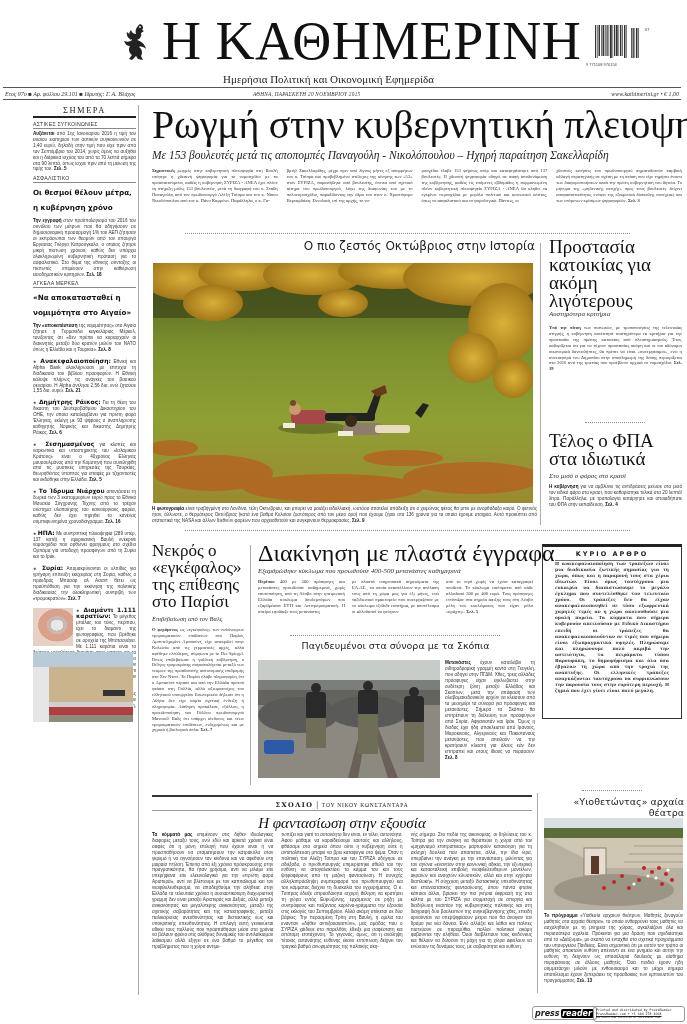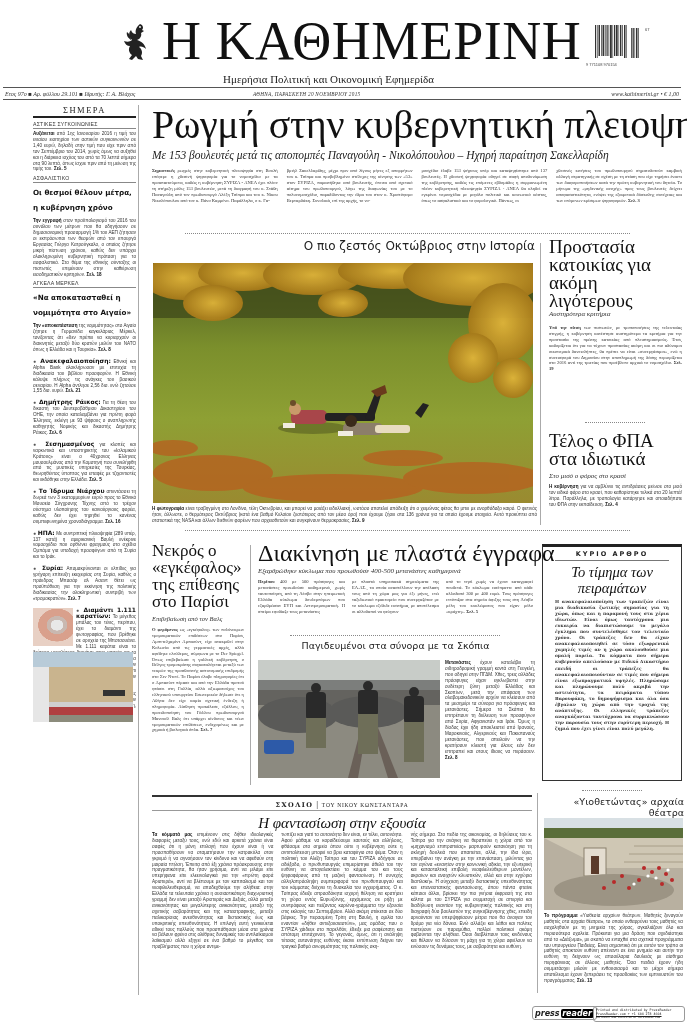--- a/index.html
+++ b/index.html
@@ -63,21 +63,21 @@
   #traf-head { left: 258px; top: 540px; width: 280px; font-family: "Liberation Serif", serif; font-size: 24px; line-height: 26px; color: #111; white-space: nowrap; }
   #traf-deck { left: 258px; top: 567px; font-family: "Liberation Serif", serif; font-style: italic; font-size: 7px; color: #333; }
   #traf-body { left: 258px; top: 579px; width: 275px; display: grid; grid-template-columns: repeat(3, 1fr); column-gap: 7px; }
 
   
   #skop-head { left: 258px; top: 640px; width: 275px; text-align: center; font-family: "DejaVu Sans", sans-serif; font-size: 9.5px; color: #222; }
   #skop-photo { left: 258px; top: 660px; width: 182px; height: 118px; overflow: hidden; }
   #skop-body { left: 445px; top: 660px; width: 90px; }
 
   
-  #editorial { left: 542px; top: 544px; width: 140px; height: 237px; border: 1px solid #333; border-top: 3px solid #222; padding: 3px 12px; }
+  #editorial { left: 542px; top: 544px; width: 140px; height: 175px; border: 1px solid #333; border-top: 3px solid #222; padding: 3px 12px; }
   #ed-kicker { text-align: center; font-family: "DejaVu Sans", sans-serif; font-weight: bold; font-size: 6.5px; letter-spacing: 2px; color: #222; border-bottom: 0.6px solid #777; padding-bottom: 2px; }
   #ed-head { text-align: center; font-family: "Liberation Serif", serif; font-style: italic; font-size: 14.5px; line-height: 16px; color: #111; margin: 3px 0 3px 0; }
   #ed-body { font-family: "DejaVu Serif", serif; font-weight: bold; font-size: 4.3px; line-height: 6.05px; color: #333; text-align: justify; }
 
   
   #comment-rule-top { left: 152px; top: 795px; width: 380px; height: 1.5px; background: #333; }
   #comment-kicker { left: 152px; top: 799px; width: 380px; text-align: center; font-family: "Liberation Serif", serif; font-size: 7px; letter-spacing: 1px; color: #222; }
   #comment-kicker b { font-family: "DejaVu Serif", serif; font-size: 6.5px; letter-spacing: 1.5px; }
   #comment-rule-2 { left: 152px; top: 810px; width: 380px; height: 0.8px; background: #999; }
   #comment-head { left: 152px; top: 815px; width: 380px; text-align: center; font-family: "Liberation Serif", serif; font-style: italic; font-size: 15px; color: #111; }
@@ -305,21 +305,20 @@
       <rect x="100" y="30" width="20" height="26" rx="4" fill="#2a2a2a"></rect>
       <rect x="100" y="54" width="20" height="40" fill="#6e6e58"></rect>
       <circle cx="110" cy="26" r="5" fill="#2a2a2a"></circle>
     </g>
   </svg>
 </div>
 <div class="abs body-text" id="skop-body"><b>Μετανάστες</b><span> έχουν καταλάβει τη σιδηροδρομική γραμμή κοντά στη Γευγελή, που οδηγεί στην ΠΓΔΜ. Χθες, τρεις αλλάδες πρόσφυγες είχαν εγκλωβιστεί στην ουδέτερη ζώνη μεταξύ Ελλάδας και Σκοπίων, μετά την απόφαση των σλαβομακεδονικών αρχών να κλείσουν από τα μεσημέρι τα σύνορα για πρόσφυγες και μετανάστες. Σήμερα τα Σκόπια θα επιτρέπουν τη διέλευση των προσφύγων από Συρία, Αφγανιστάν και Ιράκ. Όμως η δίοδος έχει ήδη αποκλειστεί από Ιρανούς, Μαροκινούς, Αλγερινούς και Πακιστανούς μετανάστες, που απειλούν να την κρατήσουν κλειστή για όλους εάν δεν επιτραπεί και στους ίδιους να περάσουν.</span> <b>Σελ. 8</b></div>
 
 <div class="abs" id="editorial">
   <div id="ed-kicker">ΚΥΡΙΟ ΑΡΘΡΟ</div>
-  <div id="ed-head">Το τίμημα των πειραμάτων</div>
   <div id="ed-body">Η ανακεφαλαιοποίηση των τραπεζών είναι μια διαδικασία ζωτικής σημασίας για τη χώρα, όπως και η παραμονή τους στα χέρια ιδιωτών. Είναι όμως ταυτόχρονα μια ευκαιρία να διαπιστώσουμε το μεγάλο έγκλημα που συντελέσθηκε τον τελευταίο χρόνο. Οι τράπεζες δεν θα είχαν ανακεφαλαιοποιηθεί σε τόσο εξωφρενικά χαμηλές τιμές αν η χώρα ακολουθούσε μια ομαλή πορεία. Τα κόμματα που σήμερα κυβερνούν απειλούσαν με Ειδικό Δικαστήριο επειδή οι τράπεζες θα ανακεφαλαιοποιούνταν σε τιμές που σήμερα είναι εξωπραγματικά υψηλές. Πληρώσαμε και πληρώνουμε πολύ ακριβά την αστειότητα, τα πειράματα τύπου Βαρουφάκη, το δημοψήφισμα και όλα όσα έβγαλαν τη χώρα από την τροχιά της ανάπτυξης. Οι ελληνικές τράπεζες αναγκάζονται ταυτόχρονα να συρρικνώσουν την παρουσία τους στην ευρύτερη περιοχή. Η ζημιά που έχει γίνει είναι πολύ μεγάλη.</div>
 </div>
 
 <div class="abs" id="comment-rule-top"></div>
 <div class="abs" id="comment-kicker"><b>ΣΧΟΛΙΟ</b> <span style="font-size:9px;">|</span> <span style="font-size:5.5px; letter-spacing:0.8px;">ΤΟΥ ΝΙΚΟΥ ΚΩΝΣΤΑΝΤΑΡΑ</span></div>
 <div class="abs" id="comment-rule-2"></div>
 <div class="abs" id="comment-head">Η φαντασίωση στην εξουσία</div>
 <div class="abs" id="comment-body">
   <div class="body-text"><b>Τα κόμματά μας</b><span> επιμένουν στις δήθεν ιδεολογικές διαφορές μεταξύ τους, ενώ εδώ και αρκετά χρόνια είναι σαφές ότι η μόνη επιλογή που έχουν είναι ή να προσπαθήσουν να σταματήσουν την κατρακύλα στον γκρεμό ή να αγνοήσουν τον κίνδυνο και να αφεθούν στη μοιραία πτώση. Έπειτα από έξι χρόνια πρόσκρουσης στην πραγματικότητα, θα ήταν χρήσιμο, αντί να μιλάμε είτε υπερήφανα είτε ελεεινολογικά για την «πρώτη φορά Αριστερά», αντί να βλέπουμε με τον καπιταλισμό και τον νεοφιλελευθερισμό, να αποδεχθούμε την αλήθεια: στην Ελλάδα τα τελευταία χρόνια η ουσιαστικότερη διαχωριστική γραμμή δεν είναι μεταξύ Αριστεράς και Δεξιάς, αλλά μεταξύ ανικανότητας και μεγαλύτερης ανικανότητας, μεταξύ της σχετικής σοβαρότητας και της καταστροφικής, μεταξύ παλικαρίσιας ανευθυνότητας και διστακτικής έως και υποκριτικής υπευθυνότητας. Η επιλογή αυτή γενικεύεται αδικεί τους πολλούς που προσπάθησαν μέσα στα χρόνια να βάλουν φρένο στις ολέθριες δυναμικές του αντιλαϊκισμού λαϊκισμού αλλά εξηγεί σε ένα βαθμό το μέγεθος του προβλήματος που η χώρα αντιμε-</span></div>
   <div class="body-text"><span>τωπίζει και γιατί το αυτονόητο δεν είναι, εν τέλει, αυτονόητο. Αφού μάθαμε να κοροϊδεύουμε εαυτούς και αλλήλους, φθάσαμε στο σημείο όπου ούτε η κυβέρνηση ούτε η αντιπολίτευση μπορεί να βρει καταφύγιο στο ψέμα. Όταν η πολιτική του Αλέξη Τσίπρα και του ΣΥΡΙΖΑ οδήγησε σε αδιέξοδο, ο πρωθυπουργός επιμερίστηκε άθελά του την ευθύνη να απογαλακτίσει το κόμμα του και τους ψηφοφόρους από τη μαζική φαντασίωση. Η συνεχής αλληλοπρόσληψη συμπεριφορά του πρωθυπουργού και του κόμματος δείχνει τη δυσκολία του εγχειρήματος. Ο κ. Τσίπρας έδειξε απροσδόκητα ισχυρή θέληση να κρατήσει τη χώρα εντός Ευρωζώνης, ερχόμενος σε ρήξη με συντρόφους και πείζοντας κορώνα-γράμματα την εξουσία στις εκλογές του Σεπτεμβρίου. Αλλά ακόμη στέκεται σε δύο βάρκες. Την περασμένη Τρίτη στη Βουλή, η ομιλία του εναντίον «δήθεν αντεξουσιαστών», μας ομάδας που ο ΣΥΡΙΖΑ χάιδευε στο παρελθόν, έδειξε μια σαφέστατη και απότομη επιτάχυνση. Το γεγονός, όμως, ότι η ανάληψη τέτοιας αυτονόητης ευθύνης έκανε εντύπωση δείχνει τον τραγικό βαθμό ανωριμότητας της πολιτικής σκη-</span></div>

